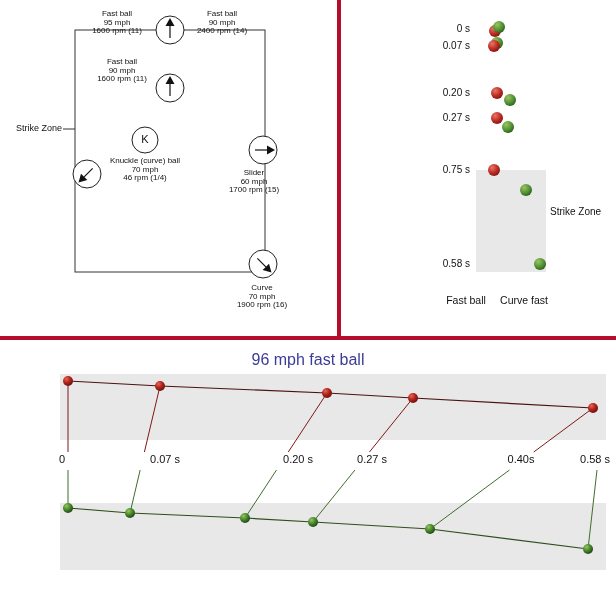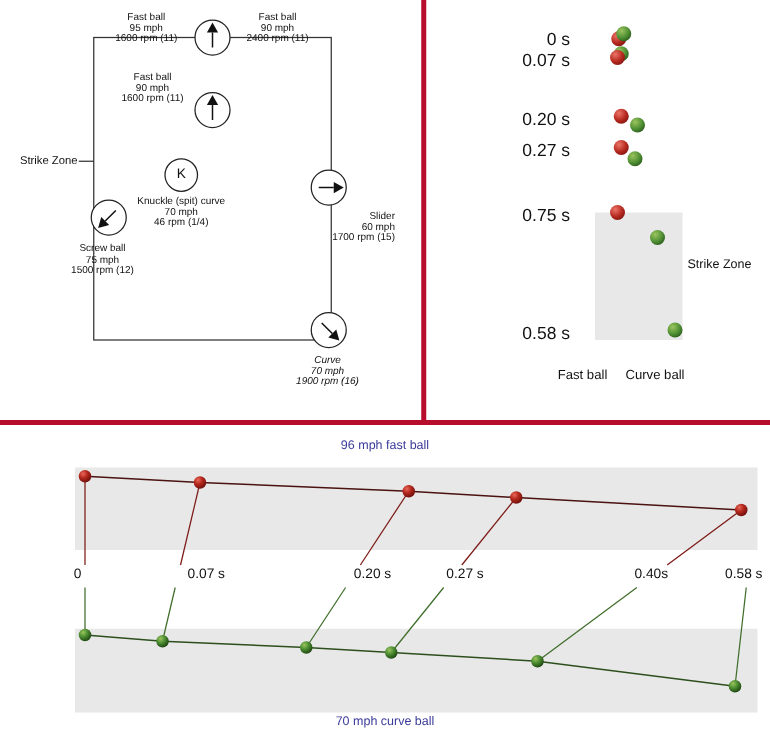--- a/index.html
+++ b/index.html
@@ -28,31 +28,31 @@
   .pitch-svg .tick{stroke:#333;stroke-width:1;}
   .pitch-label{position:absolute;text-align:center;font-size:8px;line-height:8.6px;color:#111;}
   .pitch-label span{display:block;}
   .k-symbol{position:absolute;left:137px;top:133px;width:16px;text-align:center;font-size:11px;color:#111;}
   .strike-zone-left{position:absolute;left:2px;top:123px;width:60px;text-align:right;font-size:9px;color:#111;}
 
   
   .drop-panel{position:absolute;left:336px;top:0;width:280px;height:340px;}
   .drop-zone-rect{position:absolute;background:var(--band-gray);}
   .drop-zone-label{position:absolute;left:214px;top:206px;font-size:10px;color:#111;}
-  .drop-time-label{position:absolute;left:40px;width:80px;text-align:right;font-size:14px;color:#111;}
+  .drop-time-label{position:absolute;left:54px;width:80px;text-align:right;font-size:10px;color:#111;}
   .legend-label{position:absolute;top:294px;width:70px;text-align:center;font-size:10.5px;color:#111;}
   .legend-fast{left:95px;}
   .legend-curve{left:153px;}
   .ball{position:absolute;width:12px;height:12px;border-radius:50%;transform:translate(-50%,-50%);}
   .ball-red{background:radial-gradient(circle at 35% 30%, #ec7468, #b5281e 50%, #6a0e0b 95%);}
   .ball-green{background:radial-gradient(circle at 35% 30%, #9cc45e, #4e8f33 50%, #1b420f 95%);}
 
   
   .traj-panel{position:absolute;left:0;top:341px;width:616px;height:248px;}
-  .traj-title{position:absolute;left:0;width:616px;text-align:center;font-size:10px;color:var(--title-blue);}
+  .traj-title{position:absolute;left:0;width:616px;text-align:center;font-size:16px;color:var(--title-blue);}
   .traj-title-top{top:10px;}
   .traj-title-bottom{top:231px;}
   #traj-svg{position:absolute;left:0;top:0;}
   #traj-svg .band{fill:var(--band-gray);}
   #traj-svg .fast-line{fill:none;stroke:#4a1210;stroke-width:1.2;}
   #traj-svg .curve-line{fill:none;stroke:#2c4f1d;stroke-width:1.2;}
   #traj-svg .fast-conn{stroke:#7c1a16;stroke-width:1;}
   #traj-svg .curve-conn{stroke:#3f6d2a;stroke-width:1;}
   .time-axis{position:absolute;left:0;top:0;width:616px;height:248px;pointer-events:none;}
   .traj-time-label{position:absolute;top:112px;transform:translateX(-50%);font-size:11px;color:#111;white-space:nowrap;}
@@ -101,43 +101,38 @@
   <div class="k-symbol">K</div>
 
   <div class="pitch-label" style="left:72px;top:10px;width:90px;">
     <span>Fast ball</span>
     <span>95 mph</span>
     <span>1600 rpm (11)</span>
   </div>
   <div class="pitch-label" style="left:177px;top:10px;width:90px;">
     <span>Fast ball</span>
     <span>90 mph</span>
-    <span>2400 rpm (11)</span>
+    <span>2400 rpm (14)</span>
   </div>
   <div class="pitch-label" style="left:77px;top:58px;width:90px;">
     <span>Fast ball</span>
     <span>90 mph</span>
     <span>1600 rpm (11)</span>
   </div>
   <div class="pitch-label" style="left:100px;top:157px;width:90px;">
-    <span>Knuckle (spit) curve</span>
+    <span>Knuckle (curve) ball</span>
     <span>70 mph</span>
     <span>46 rpm (1/4)</span>
   </div>
-  <div class="pitch-label" style="left:226px;top:169px;width:90px;text-align:right;">
+  <div class="pitch-label" style="left:209px;top:169px;width:90px;">
     <span>Slider</span>
     <span>60 mph</span>
     <span>1700 rpm (15)</span>
   </div>
-  <div class="pitch-label" style="left:37px;top:195px;width:90px;">
-    <span>Screw ball</span>
-    <span>75 mph</span>
-    <span>1500 rpm (12)</span>
-  </div>
-  <div class="pitch-label" style="left:217px;top:284px;width:90px;font-style:italic;">
+  <div class="pitch-label" style="left:217px;top:284px;width:90px;">
     <span>Curve</span>
     <span>70 mph</span>
     <span>1900 rpm (16)</span>
   </div>
 </div>
 
 <div class="drop-panel">
   <div class="drop-zone-rect" style="left:140px;top:170px;width:70px;height:102px;"></div>
   <div class="drop-zone-label">Strike Zone</div>
   <div>
@@ -153,26 +148,25 @@
       <div class="drop-time-label" style="top: 112px;">0.27 s</div>
       <div class="ball ball-red" style="left: 161px; top: 118px;"></div>
       <div class="ball ball-green" style="left: 172px; top: 127px;"></div>
       <div class="drop-time-label" style="top: 164px;">0.75 s</div>
       <div class="ball ball-red" style="left: 158px; top: 170px;"></div>
       <div class="ball ball-green" style="left: 190px; top: 190px;"></div>
       <div class="drop-time-label" style="top: 258px;">0.58 s</div>
       <div class="ball ball-green" style="left: 204px; top: 264px;"></div>
     </div>
   <div class="legend-label legend-fast">Fast ball</div>
-  <div class="legend-label legend-curve">Curve ball</div>
+  <div class="legend-label legend-curve">Curve fast</div>
 </div>
 
 <div class="traj-panel">
   <div class="traj-title traj-title-top">96 mph fast ball</div>
-  <div class="traj-title traj-title-bottom">70 mph curve ball</div>
   <svg id="traj-svg" width="616" height="248" viewBox="0 0 616 248">
     <defs>
       <radialGradient id="gradFast" cx="35%" cy="30%" r="75%">
         <stop offset="0%" stop-color="#e8685a"></stop>
         <stop offset="45%" stop-color="#b5281e"></stop>
         <stop offset="100%" stop-color="#6a0e0b"></stop>
       </radialGradient>
       <radialGradient id="gradCurve" cx="35%" cy="30%" r="75%">
         <stop offset="0%" stop-color="#9cc45e"></stop>
         <stop offset="45%" stop-color="#4e8f33"></stop>

